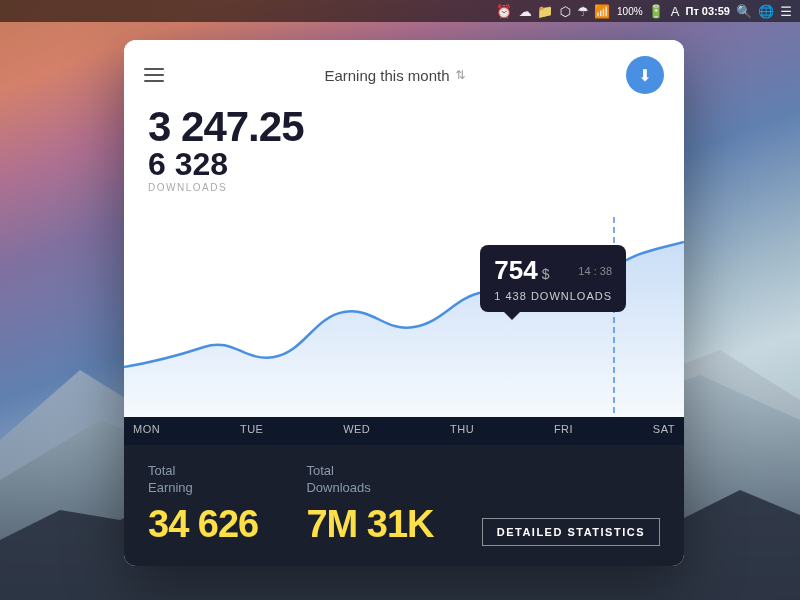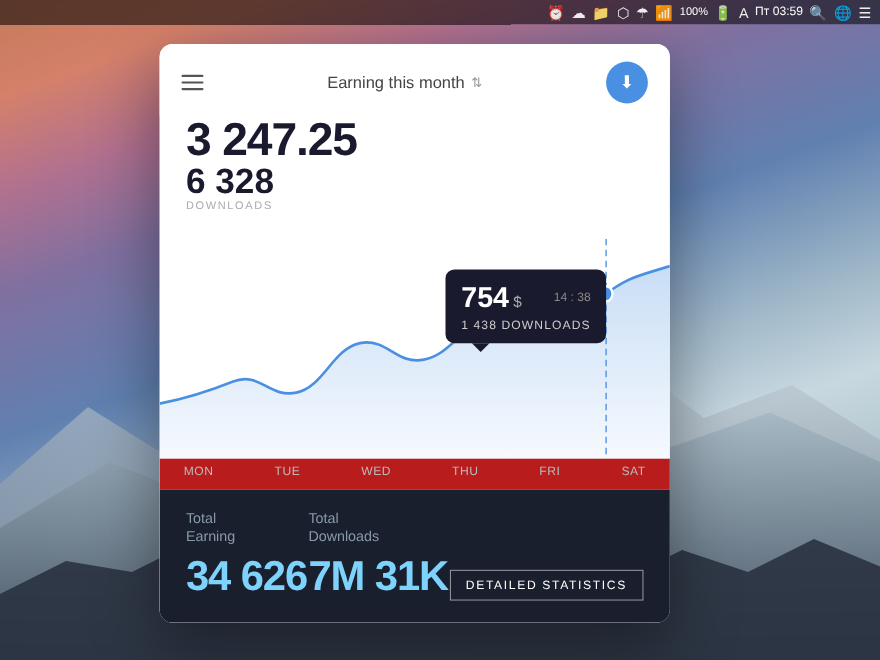--- a/index.html
+++ b/index.html
@@ -64,22 +64,22 @@
     .menubar-icon {
       font-size: 13px;
       color: white;
       opacity: 0.9;
     }
 
     
     .widget {
       position: absolute;
       top: 40px;
-      left: 145px;
-      width: 464px;
+      left: 124px;
+      width: 560px;
       background: white;
       border-radius: 12px;
       overflow: hidden;
       box-shadow: 0 20px 60px rgba(0,0,0,0.4);
     }
 
     
     .widget-header {
       display: flex;
       align-items: center;
@@ -217,22 +217,22 @@
       height: 0;
       border-left: 8px solid transparent;
       border-right: 8px solid transparent;
       border-top: 8px solid #1a1a2e;
     }
 
     
     .day-labels {
       display: flex;
       justify-content: space-between;
-      padding: 6px 22px 10px;
-      background: #b91c1c;
+      padding: 6px 9px 10px;
+      background: #0f172a;
     }
     .day-label {
       font-size: 11px;
       color: #bbb;
       letter-spacing: 0.5px;
       text-transform: uppercase;
     }
 
     
     .widget-bottom {
@@ -249,33 +249,33 @@
     .bottom-stat-label {
       font-size: 13px;
       color: #8899aa;
       font-weight: 500;
       line-height: 1.3;
       margin-bottom: 6px;
     }
     .bottom-stat-value {
       font-size: 38px;
       font-weight: 700;
-      color: #7dd3fc;
+      color: #fde047;
       letter-spacing: -1px;
     }
     .detailed-stats-btn {
       border: 1.5px solid rgba(255,255,255,0.5);
       color: white;
       background: transparent;
       padding: 7px 14px;
       font-size: 11px;
       letter-spacing: 1.5px;
       text-transform: uppercase;
       cursor: pointer;
-      font-weight: 400;
+      font-weight: 700;
     }
   </style>
 </head>
 <body>
 
 <div class="desktop-bg">
   <svg class="mountain-bg" viewBox="0 0 800 380" preserveAspectRatio="none">
 
     <defs>
       <linearGradient id="mtnGrad1" x1="0" y1="0" x2="0" y2="1">
@@ -300,21 +300,21 @@
   <div class="menubar-right">
     <span class="menubar-icon">⏰</span>
     <span class="menubar-icon">☁</span>
     <span class="menubar-icon">📁</span>
     <span class="menubar-icon">⬡</span>
     <span class="menubar-icon">☂</span>
     <span class="menubar-icon">📶</span>
     <span style="font-size:10px;color:white;">100%</span>
     <span class="menubar-icon">🔋</span>
     <span class="menubar-icon">A</span>
-    <span style="font-size:11px;color:white;">Пт 03:59</span>
+    <span style="font-size:11px;color:white;font-weight:bold;">Пт 03:59</span>
     <span class="menubar-icon">🔍</span>
     <span class="menubar-icon">🌐</span>
     <span class="menubar-icon">☰</span>
   </div>
 </div>
 
 <div class="widget">
 
   <div class="widget-header">
     <div class="hamburger-icon">

